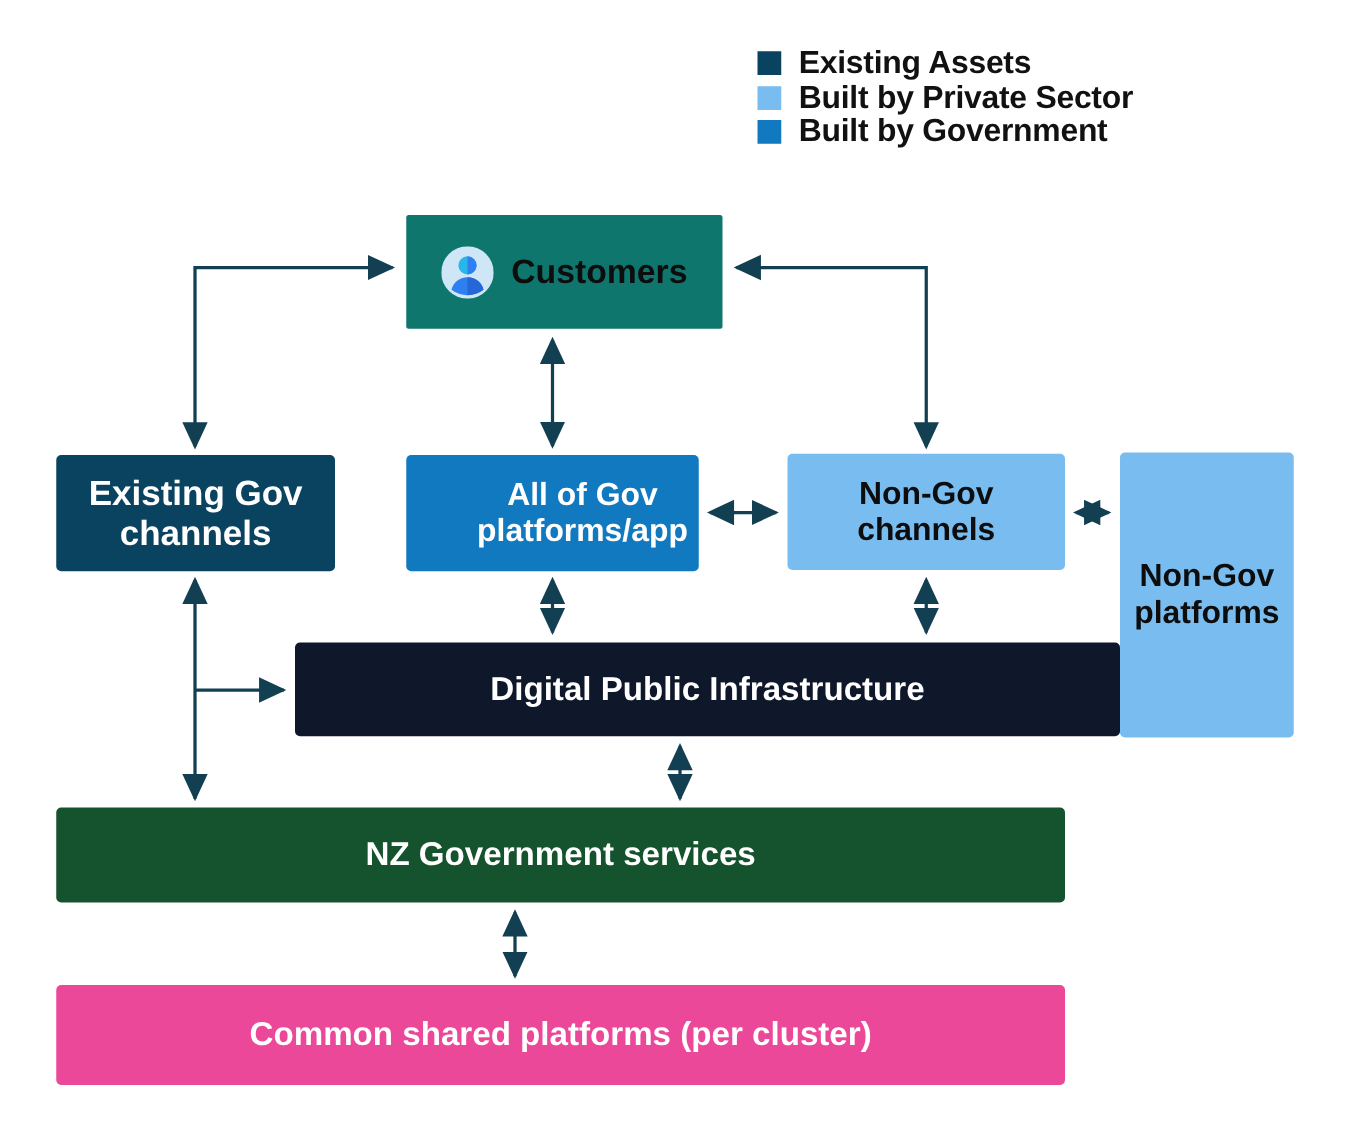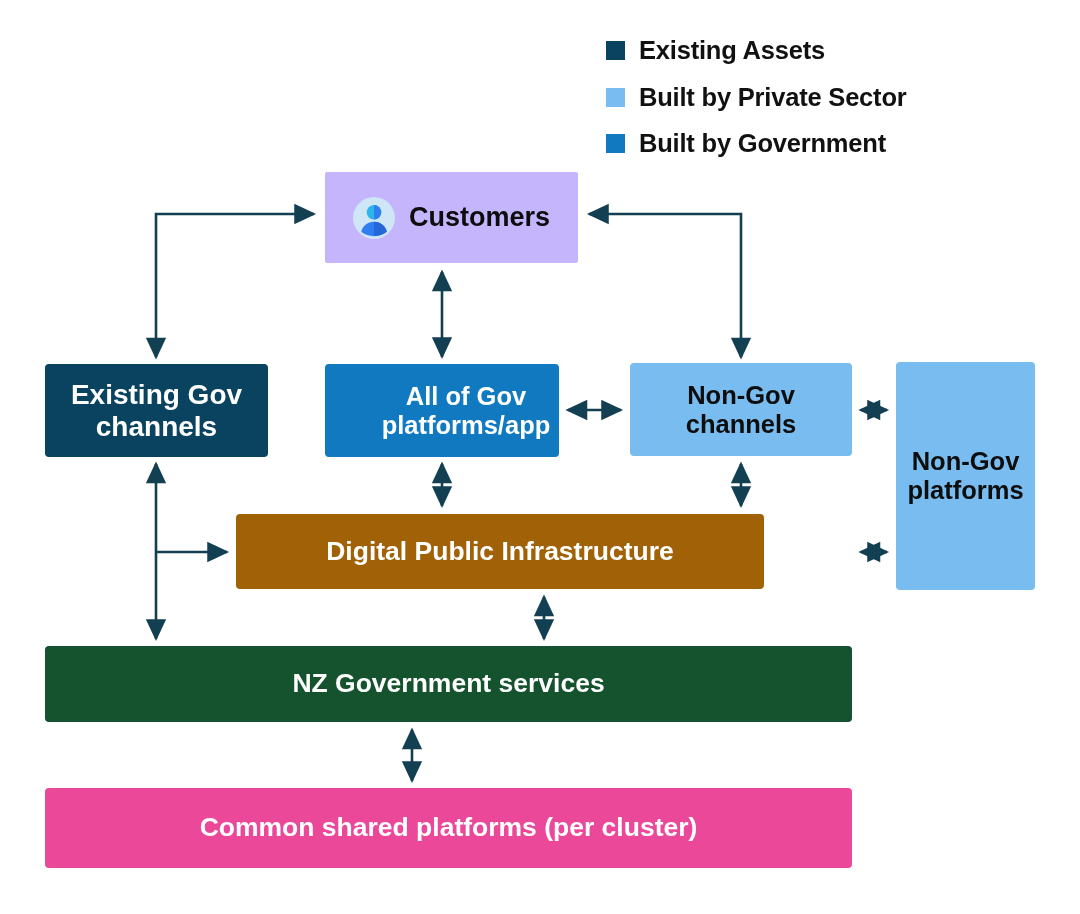--- a/index.html
+++ b/index.html
@@ -28,21 +28,21 @@
     pointer-events: none;
   }
 
   
   .legend {
     position: absolute;
     left: 606px;
     top: 38px;
     display: flex;
     flex-direction: column;
-    gap: 21px;
+    gap: 2px;
   }
   .legend-row {
     display: flex;
     align-items: center;
     gap: 14px;
   }
   .legend-swatch {
     width: 19px;
     height: 19px;
     flex: 0 0 auto;
@@ -66,21 +66,21 @@
     text-align: center;
     font-weight: bold;
     line-height: 1.12;
     border-radius: 4px;
     z-index: 3;
   }
   .node .label { display: block; }
 
   .n-customers {
     left: 325px; top: 172px; width: 253px; height: 91px;
-    background: #c4b5fd;
+    background: #0f766e;
     color: #0d0d0d;
     font-size: 27px;
     border-radius: 2px;
     gap: 14px;
     text-align: right;
   }
   .avatar {
     width: 42px; height: 42px;
     flex: 0 0 auto;
     display: block;
@@ -105,22 +105,22 @@
     color: #0d0d0d;
     font-size: 25.5px;
   }
   .n-nongov-services {
     left: 896px; top: 362px; width: 139px; height: 228px;
     background: #78bcf0;
     color: #0d0d0d;
     font-size: 25.5px;
   }
   .n-dpi {
-    left: 236px; top: 514px; width: 528px; height: 75px;
-    background: #a16207;
+    left: 236px; top: 514px; width: 660px; height: 75px;
+    background: #0f172a;
     color: #ffffff;
     font-size: 26.5px;
   }
   .n-nzgov {
     left: 45px; top: 646px; width: 807px; height: 76px;
     background: #14532d;
     color: #ffffff;
     font-size: 26.5px;
   }
   .n-common {

